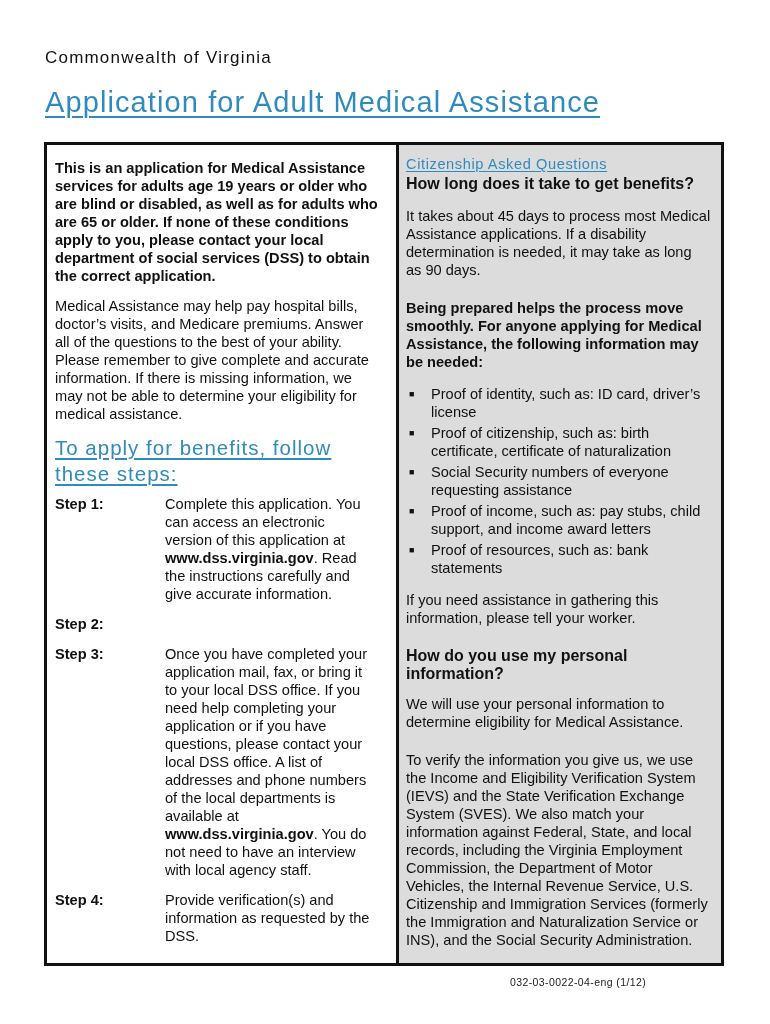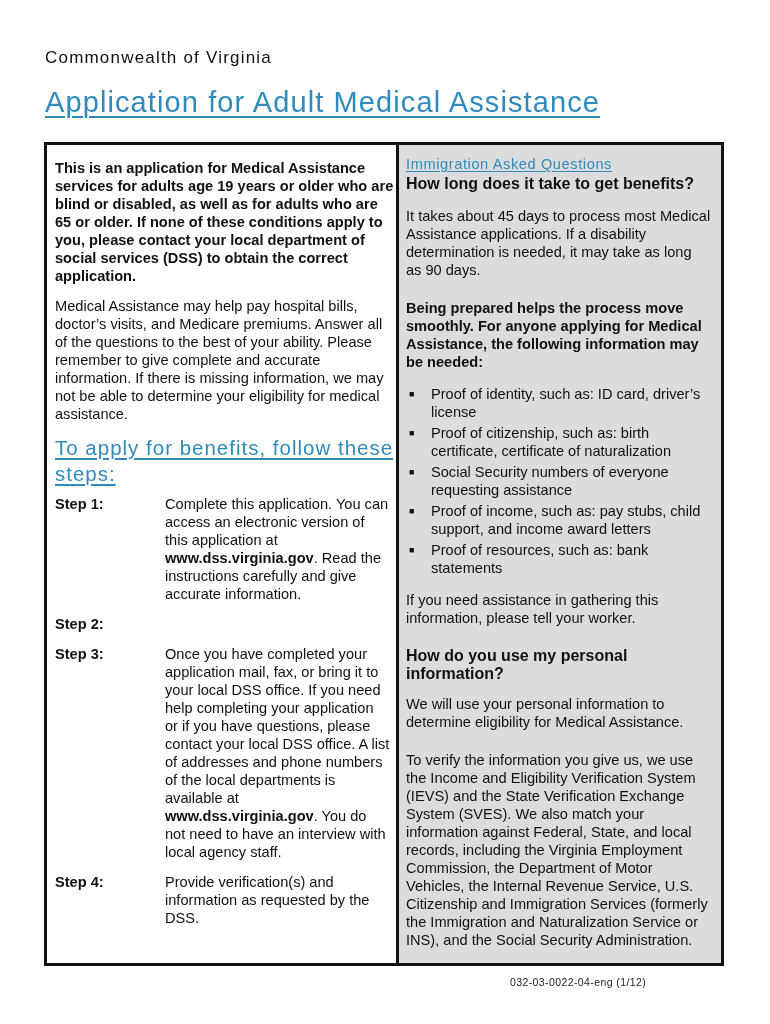--- a/index.html
+++ b/index.html
@@ -15,21 +15,21 @@
     position: absolute; left: 45px; top: 86px;
     font-size: 29px; letter-spacing: 1.1px; color: #2f8bbd;
     text-decoration: underline; text-underline-offset: 4px; text-decoration-thickness: 2px;
     white-space: nowrap;
   }
   .box {
     position: absolute; left: 44px; top: 142px; width: 674px; height: 818px;
     border: 3px solid #111; display: flex;
   }
   .col-left {
-    width: 352px; background: #fff; padding: 14px 0 0 8px; box-sizing: border-box;
+    width: 352px; background: #fff; padding: 14px 18px 0 8px; box-sizing: border-box;
     border-right: 3px solid #111;
   }
   .col-right {
     flex: 1; background: #dcdcdc; padding: 10px 10px 0 7px; box-sizing: border-box;
   }
   .p { font-size: 14.6px; line-height: 18px; margin: 0 0 12px 0; }
   .bold { font-weight: bold; }
   .intro { margin-bottom: 12px; }
   .steps-heading {
     font-size: 20.5px; line-height: 26px; letter-spacing: 1px; color: #2f8bbd;
@@ -73,21 +73,21 @@
       <div class="step-label">Step 3:</div>
       <div class="step-text"><span>Once you have completed your application mail, fax, or bring it to your local DSS office.  If you need help completing your application or if you have questions, please contact your local DSS office.  A list of addresses and phone numbers of the local departments is available at </span><b>www.dss.virginia.gov</b><span>.  You do not need to have an interview with local agency staff.</span></div>
     </div>
     <div class="step">
       <div class="step-label">Step 4:</div>
       <div class="step-text">Provide verification(s) and information as requested by the DSS.</div>
     </div>
   </div>
 
   <div class="col-right">
-    <div class="faq-heading">Immigration Asked Questions</div>
+    <div class="faq-heading">Citizenship Asked Questions</div>
     <p class="q">How long does it take to get benefits?</p>
     <p class="p" style="margin-bottom:20px">It takes about 45 days to process most Medical Assistance applications. If a disability determination is needed, it may take as long as 90 days.</p>
     <p class="p bold" style="margin-bottom:14px">Being prepared helps the process move smoothly.  For anyone applying for Medical Assistance, the following information may be needed:</p>
 
     <ul class="bullets">
       <li>
           <span class="bullet-mark">■</span>
           <span>Proof of identity, such as: ID card, driver’s license</span>
         </li>
       <li>

